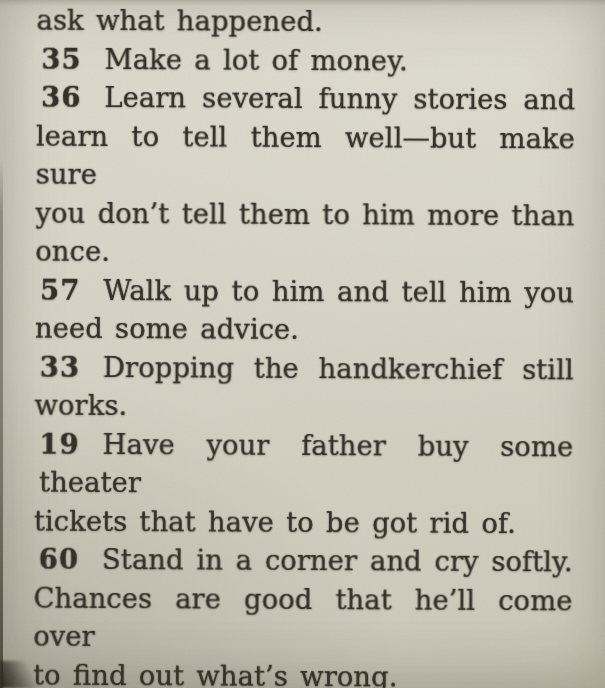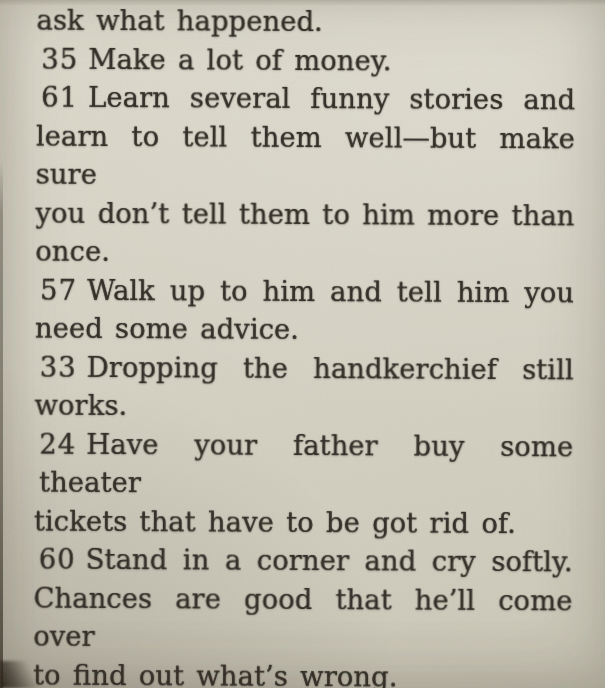--- a/index.html
+++ b/index.html
@@ -43,22 +43,22 @@
     word-spacing: 1px;
   }
   .line.noj {
     text-align-last: left;
     word-spacing: 3.5px;
   }
   .line.numbered {
     padding-left: 5px;
   }
   .num {
-    font-weight: normal;
-    margin-right: 10px;
+    font-weight: bold;
+    margin-right: 23px;
     letter-spacing: 1px;
   }
   .shade-top {
     position: absolute;
     left: 0; top: 0; right: 0;
     height: 6px;
     background: linear-gradient(to bottom, rgba(90,82,70,0.20), rgba(90,82,70,0));
     pointer-events: none;
   }
   .edge-left {
@@ -106,29 +106,29 @@
     pointer-events: none;
   }
 </style>
 </head>
 <body>
 
 <div class="page">
   <div class="text-block">
       <div class="line noj">ask what happened.</div>
       <div class="line noj numbered"><b class="num">35</b>Make a lot of money.</div>
-      <div class="line numbered"><b class="num">61</b>Learn several funny stories and</div>
+      <div class="line numbered"><b class="num">36</b>Learn several funny stories and</div>
       <div class="line">learn to tell them well—but make sure</div>
       <div class="line">you don’t tell them to him more than</div>
       <div class="line noj">once.</div>
       <div class="line numbered"><b class="num">57</b>Walk up to him and tell him you</div>
       <div class="line noj">need some advice.</div>
       <div class="line numbered"><b class="num">33</b>Dropping the handkerchief still</div>
       <div class="line noj">works.</div>
-      <div class="line numbered"><b class="num">24</b>Have your father buy some theater</div>
+      <div class="line numbered"><b class="num">19</b>Have your father buy some theater</div>
       <div class="line noj">tickets that have to be got rid of.</div>
       <div class="line numbered"><b class="num">60</b>Stand in a corner and cry softly.</div>
       <div class="line">Chances are good that he’ll come over</div>
       <div class="line noj">to find out what’s wrong.</div>
     </div>
   <div class="shade-top"></div>
   <div class="edge-left"></div>
   <div class="corner-bl"></div>
   <div class="vignette"></div>
   <svg class="grain" xmlns="http://www.w3.org/2000/svg" width="605" height="688">

